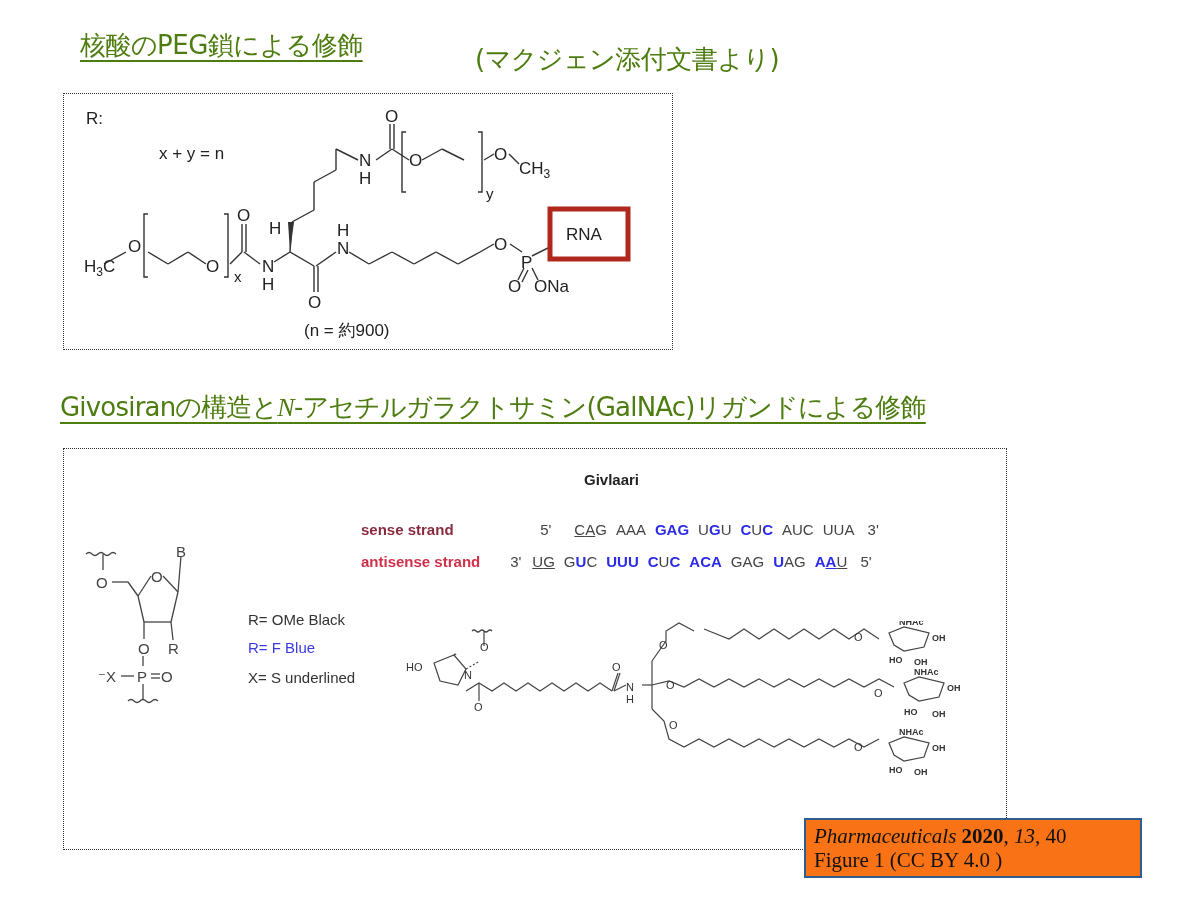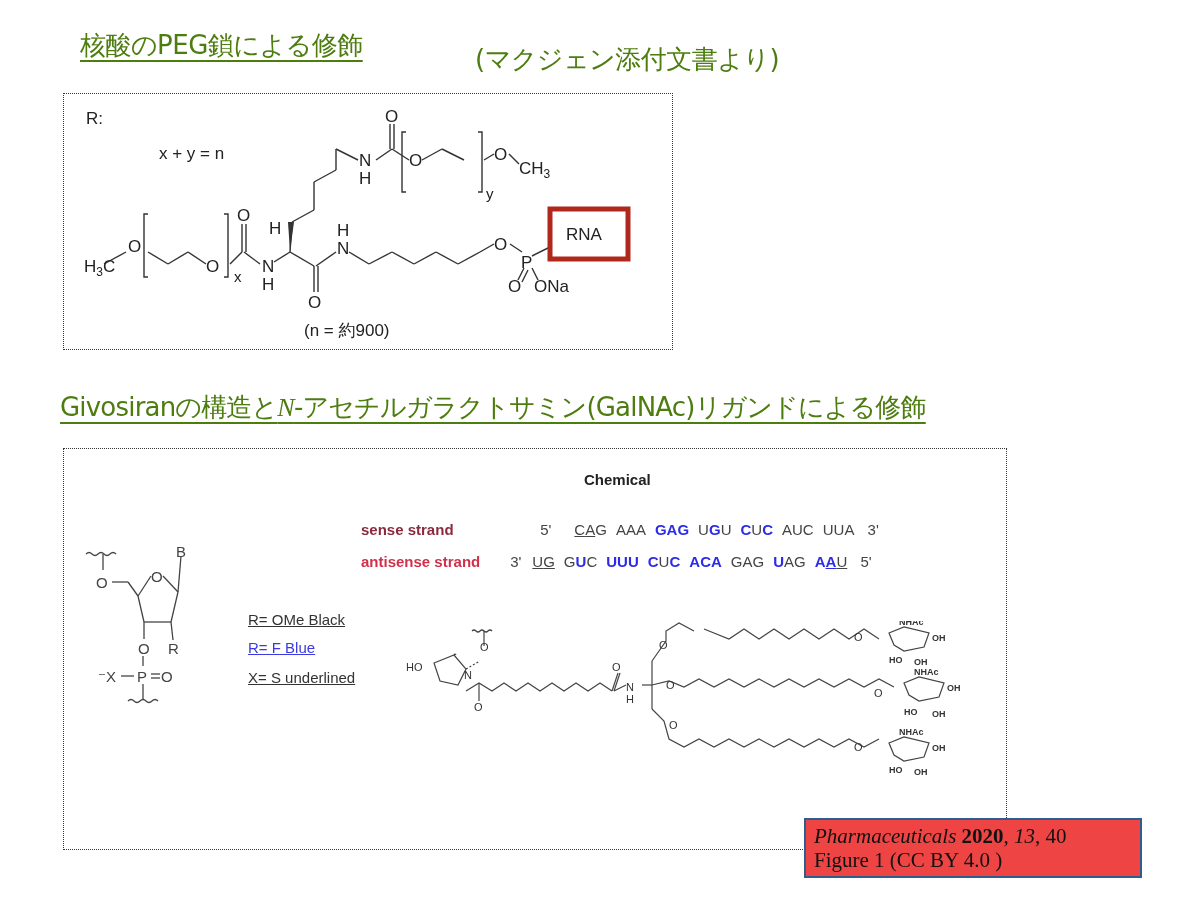--- a/index.html
+++ b/index.html
@@ -7,23 +7,23 @@
          font-family:"DejaVu Sans", "Liberation Sans", sans-serif; color:#111; }
   .heading { position:absolute; font-size:26px; color:#4d7c0f; white-space:nowrap; letter-spacing:-0.5px; }
   .heading.u { text-decoration:underline; text-underline-offset:6px; text-decoration-thickness:2px; }
   .box { position:absolute; border:1.5px dotted #333; background:#fff; }
   svg text { font-family:"Liberation Sans", "DejaVu Sans", sans-serif; }
   .seq-row { position:absolute; font-family:"Liberation Sans", sans-serif; font-size:15px; white-space:nowrap; }
   .seq-label { font-weight:bold; display:inline-block; }
   .codon { display:inline-block; margin-right:9px; color:#444; }
   .nt.blue { color:#2b2be8; font-weight:bold; }
   .nt.ul { text-decoration:underline; }
-  .legend-line { position:absolute; font-family:"Liberation Sans", sans-serif; font-size:15px; color:#333; white-space:nowrap;text-decoration:underline; }
+  .legend-line { position:absolute; font-family:"Liberation Sans", sans-serif; font-size:15px; color:#333; white-space:nowrap; }
   .caption { position:absolute; font-family:"Liberation Serif", serif; font-size:16px; color:#333; white-space:nowrap; }
-  .cite-box { position:absolute; border:2px solid #2e5d8e; background:#ef4444; padding:4px 8px;
+  .cite-box { position:absolute; border:2px solid #2e5d8e; background:#f97316; padding:4px 8px;
               font-family:"Liberation Serif", serif; font-size:21px; line-height:24px; color:#111; }
 </style>
 </head>
 <body>
 
 <div class="heading u" style="left:80px; top:28px;">核酸のPEG鎖による修飾</div>
 <div class="heading" style="left:475px; top:26px;margin-top:16px;">(マクジェン添付文書より)</div>
 
 <div class="box" style="left:63px; top:93px; width:608px; height:255px;">
   <svg width="608" height="255" viewBox="0 0 608 255" style="position:absolute;left:0;top:0;">
@@ -111,21 +111,21 @@
     </g>
     <rect x="486" y="115" width="78" height="50" fill="none" stroke="#b0281c" stroke-width="5"></rect>
   </svg>
 </div>
 
 <div class="heading u" style="left:60px; top:390px; letter-spacing:-0.8px;">
   <span>Givosiranの構造と</span><i style="font-family:'Liberation Serif',serif;">N</i><span>-アセチルガラクトサミン(GalNAc)リガンドによる修飾</span>
 </div>
 
 <div class="box" style="left:63px; top:448px; width:942px; height:400px;">
-  <div style="position:absolute; left:520px; top:22px; font-family:'Liberation Sans',sans-serif; font-weight:bold; font-size:15px; color:#222;">Chemical</div>
+  <div style="position:absolute; left:520px; top:22px; font-family:'Liberation Sans',sans-serif; font-weight:bold; font-size:15px; color:#222;">Givlaari</div>
 
   <div class="seq-row" style="left:297px; top:72px;">
     <span class="seq-label" style="width:175px; color:#8b2a3e;">sense strand</span>
     <span style="display:inline-block; width:30px; color:#444;">5'</span>
     <span id="sense-codons"><span class="codon"><span class="nt ul">C</span><span class="nt ul">A</span><span class="nt">G</span></span><span class="codon"><span class="nt">A</span><span class="nt">A</span><span class="nt">A</span></span><span class="codon"><span class="nt blue">G</span><span class="nt blue">A</span><span class="nt blue">G</span></span><span class="codon"><span class="nt">U</span><span class="nt blue">G</span><span class="nt">U</span></span><span class="codon"><span class="nt blue">C</span><span class="nt">U</span><span class="nt blue">C</span></span><span class="codon"><span class="nt">A</span><span class="nt">U</span><span class="nt">C</span></span><span class="codon"><span class="nt">U</span><span class="nt">U</span><span class="nt">A</span></span></span>
     <span style="color:#444;">3'</span>
   </div>
   <div class="seq-row" style="left:297px; top:104px;">
     <span class="seq-label" style="width:145px; color:#d0304a;">antisense strand</span>
     <span style="display:inline-block; width:18px; color:#444;">3'</span>

